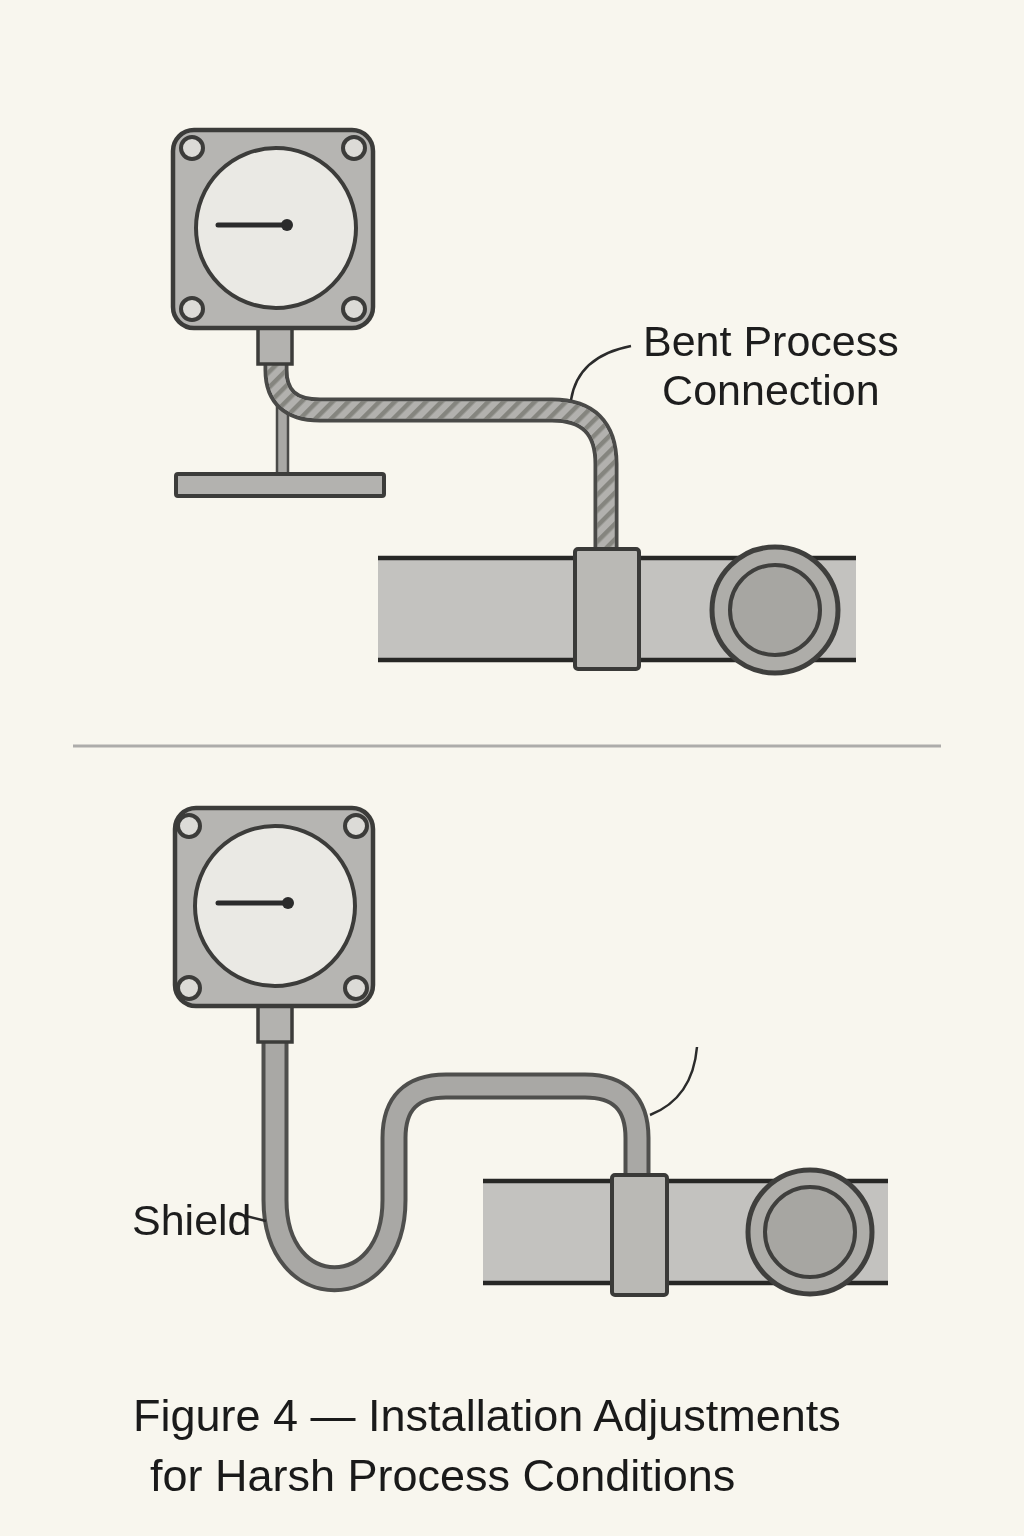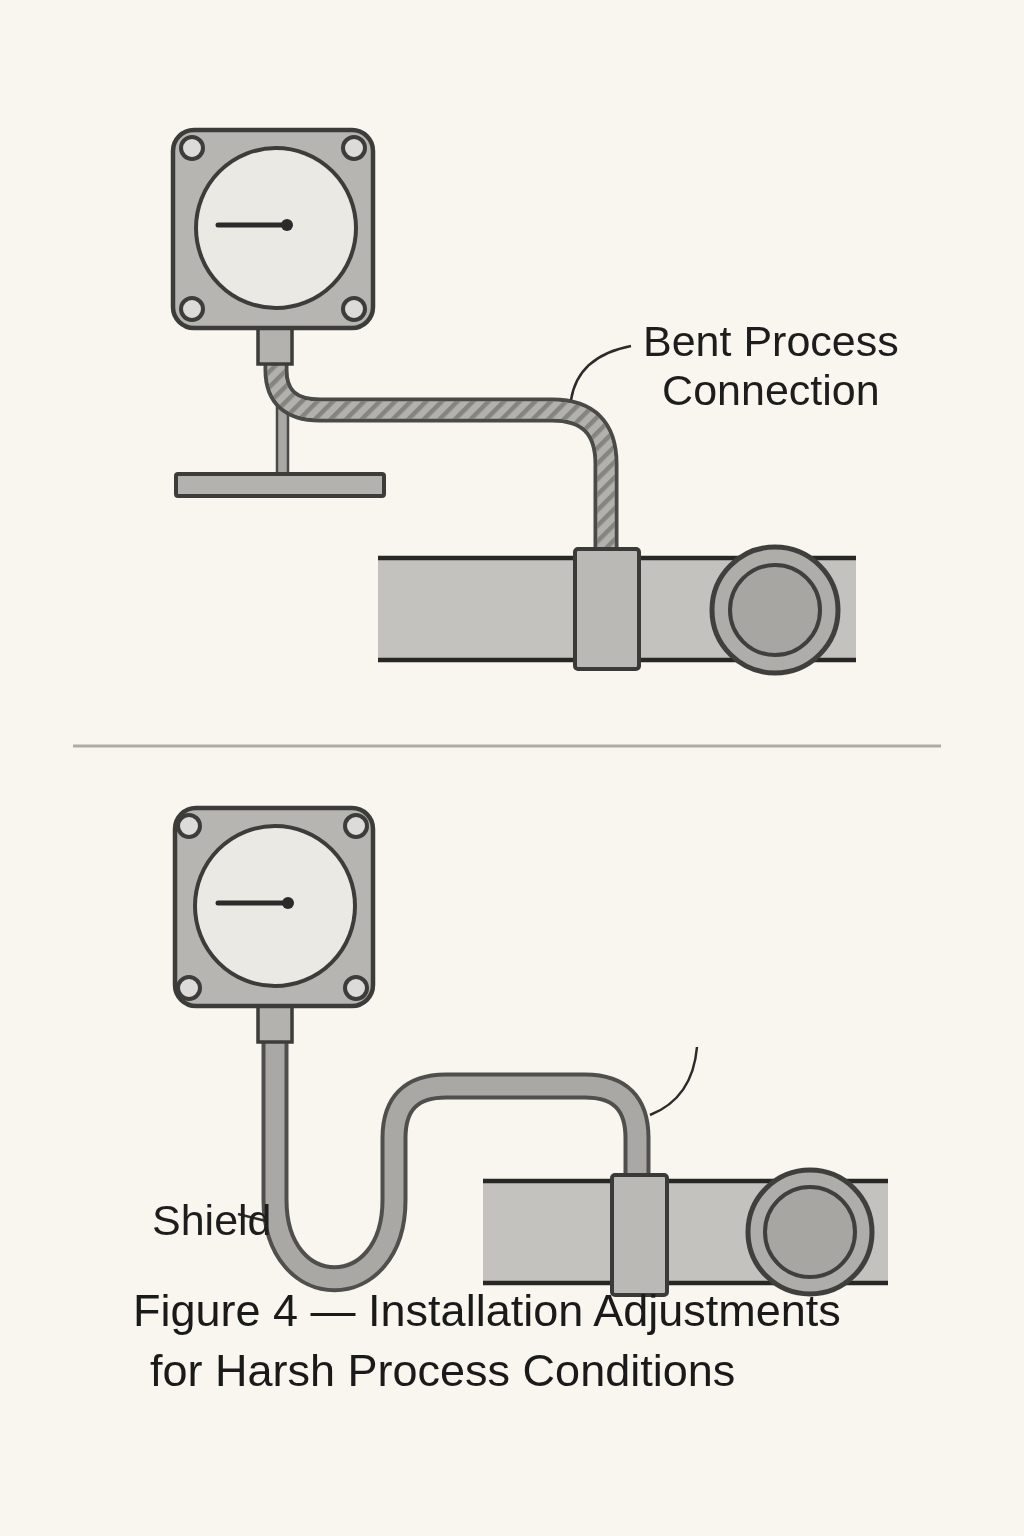--- a/index.html
+++ b/index.html
@@ -37,25 +37,25 @@
 
   .label {
     position: absolute;
     color: #1d1d1d;
     font-size: 43px;
     line-height: 49px;
     white-space: pre-line;
   }
   .label-bent    { left: 643px; top: 317px; text-align: center; }
   .label-impulse { left: 592px; top: 946px; width: 200px; text-align: center; }
-  .label-shield  { left: 132px; top: 1196px; margin-left: 20px; }
+  .label-shield  { left: 132px; top: 1196px; }
 
   .caption {
     position: absolute;
-    left: 133px; top: 1281px;
+    left: 133px; top: 1386px;
     color: #1a1a1a;
     font-size: 45px;
     line-height: 60px;
   }
   .caption .line2 { padding-left: 17px; }
 </style>
 </head>
 <body>
 
 <div class="stage">

